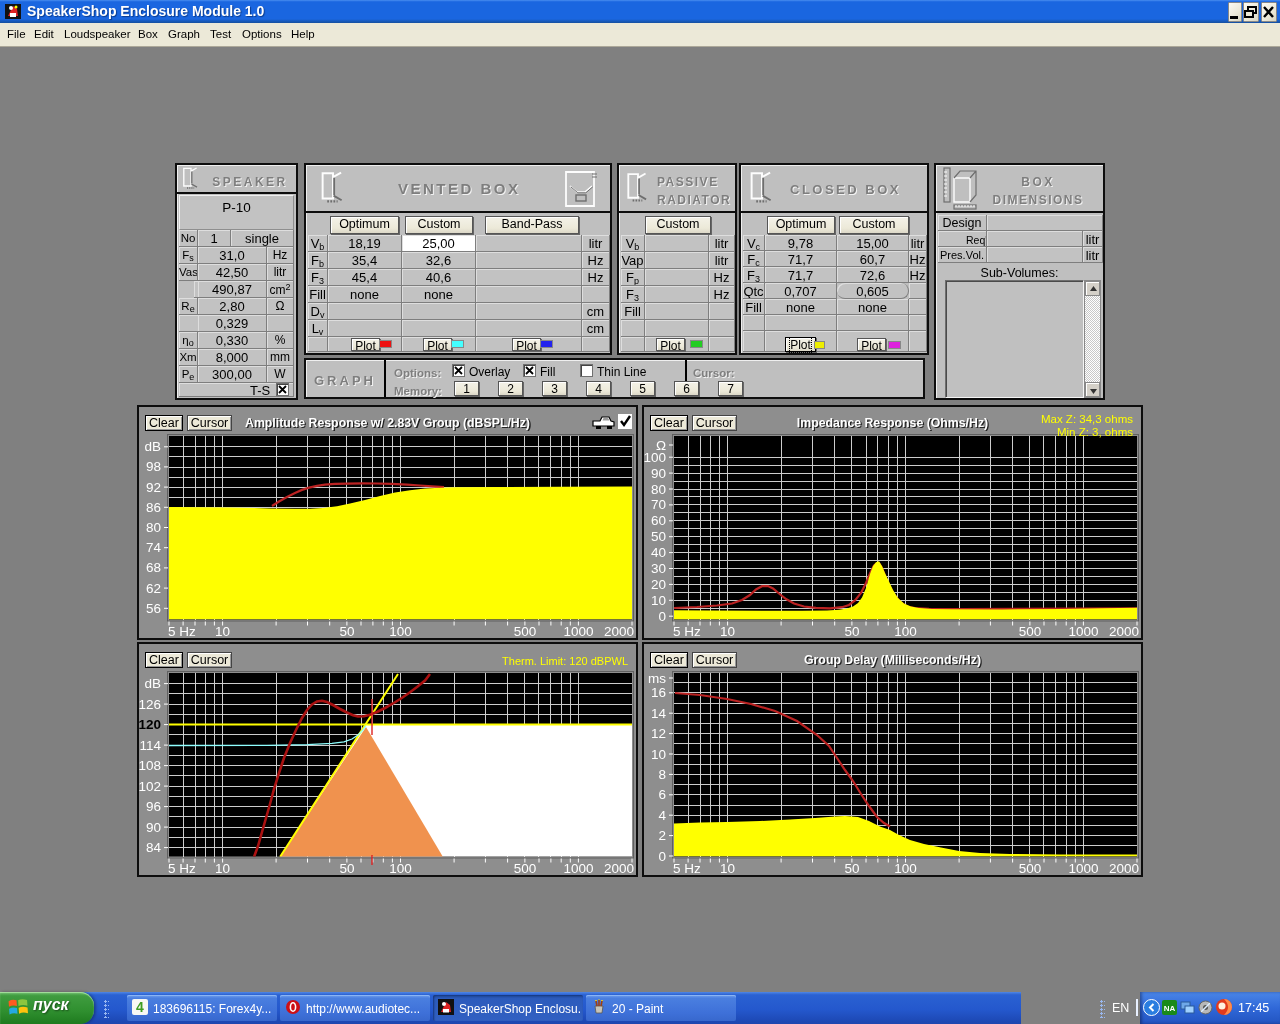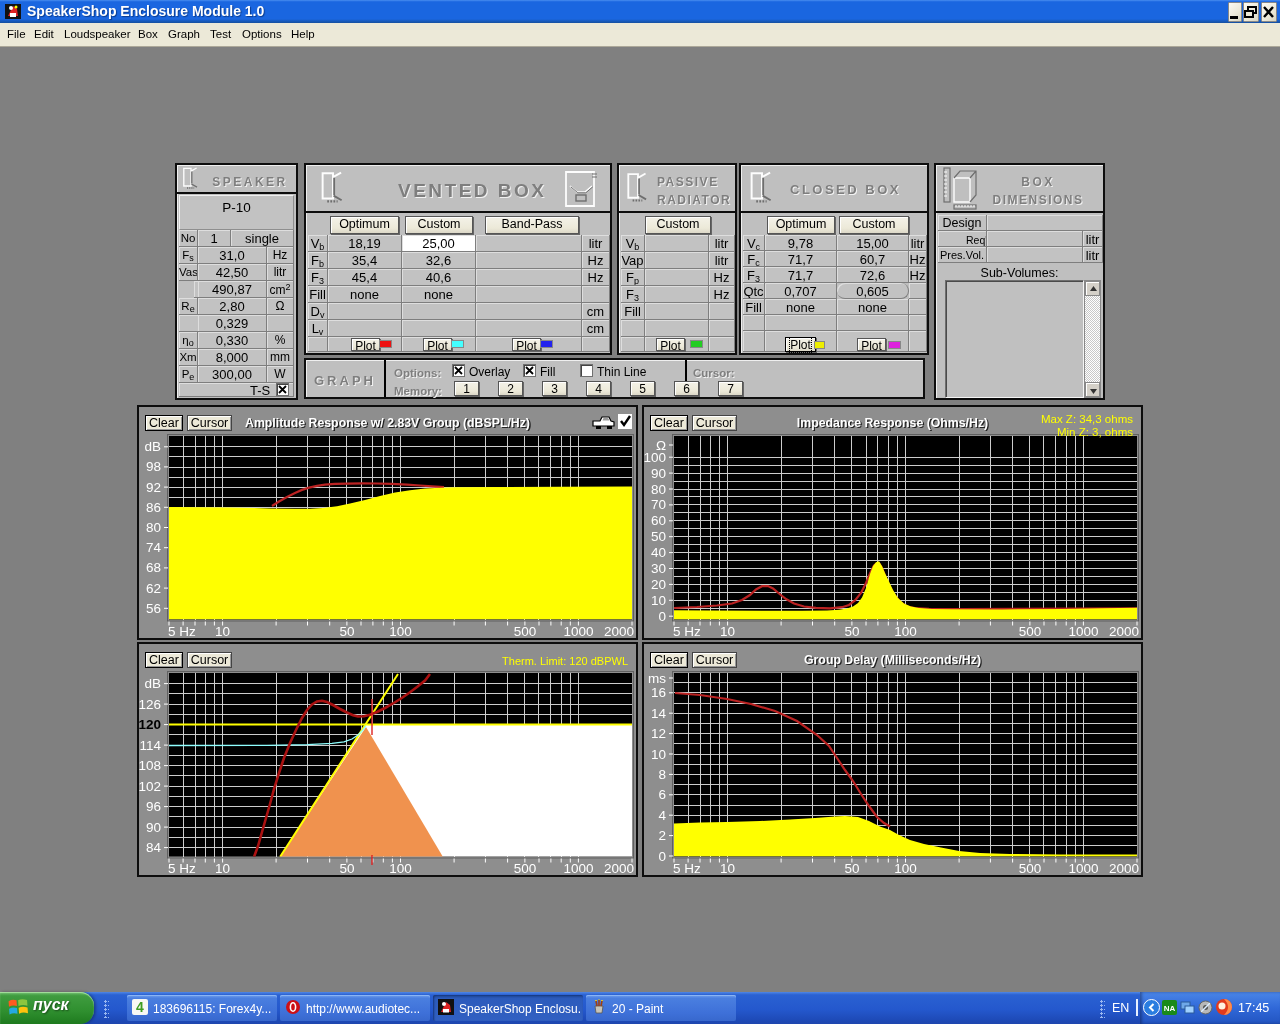--- a/index.html
+++ b/index.html
@@ -22,21 +22,21 @@
 .pbtnf{border:1.5px solid #000;}
 .cb{position:absolute;background:#fff;border:1px solid #707070;box-shadow:inset 1px 1px 0 #444;}
 .cb svg{display:block;}
 .sunk{position:absolute;background:#c0c0c0;border:1px solid #6e6e6e;border-bottom-color:#f5f5f5;border-right-color:#f5f5f5;box-shadow:inset 1px 1px 0 #4a4a4a;}
 .sb{position:absolute;background:repeating-conic-gradient(#fff 0% 25%, #c8c8c8 0% 50%) 0 0/2px 2px;border:1px solid #888;}
 .sbtn{position:absolute;left:0;width:15px;height:15px;background:#d4d0c8;border:1px solid #888;box-shadow:inset 1px 1px 0 #fff;}
 .gpanel{position:absolute;width:501px;height:235px;background:#8e8e8e;border:2px solid #0d0d0d;}
 .gtitle{position:absolute;left:0;top:9px;width:100%;text-align:center;color:#fff;font-weight:bold;font-size:12.3px;text-shadow:1.3px 1.3px 0 #222;}
 .gbtn{position:absolute;height:16px;background:#ece9d8;border:1px solid #000;box-shadow:inset 1px 1px 0 #fff,inset -1px -1px 0 #999;text-align:center;font-size:12.5px;line-height:15px;}
 .gbtn2{border:1px solid #444;}
-#taskbar{position:absolute;left:0;top:992px;width:1280px;height:32px;
+#taskbar{position:absolute;left:0;top:992px;width:1021px;height:32px;
  background:linear-gradient(180deg,#5087e5 0%,#2a61d2 9%,#2458cd 55%,#1d48b4 92%,#1e46ae 100%);padding-left:22px;}
 #startbtn{position:absolute;left:0;top:0;width:94px;height:32px;border-radius:0 14px 14px 0;
  background:linear-gradient(180deg,#6fbf6f 0%,#3f9c3f 12%,#2f8f2f 60%,#1e7a1e 100%);box-shadow:inset 0 1px 1px #a8e0a0, 2px 0 3px rgba(0,0,0,.3);}
 .dots{position:absolute;top:8px;width:5px;height:18px;background:radial-gradient(circle at 1.5px 1.5px,#9ab8f0 1px,transparent 1.2px) 0 0/4px 4px;}
 .titem{position:absolute;top:3px;height:26px;border-radius:2px;background:linear-gradient(180deg,#71a1ef 0%,#4a7fe0 12%,#3e70d8 70%,#3868cd 100%);box-shadow:inset 0 1px 0 #8ab4f4;color:#fff;font-size:12.5px;}
 .titem.active{background:linear-gradient(180deg,#2450a8 0%,#2c5bbc 15%,#3160c2 100%);box-shadow:inset 1px 1px 2px #16357a;}
 .ttxt{position:absolute;left:26px;top:7px;width:122px;white-space:nowrap;overflow:hidden;font-size:12px;}
 #tray{position:absolute;left:1140px;top:0;width:140px;height:32px;background:linear-gradient(180deg,#4a86e8 0%,#3068d8 50%,#2254c0 100%);box-shadow:inset 2px 0 3px rgba(0,0,30,.35);}
 sub{font-size:9px;vertical-align:-2px;}
 sup{font-size:9px;vertical-align:4px;}
@@ -188,21 +188,21 @@
   </div>
 <div class="panel" style="left:304px;top:163px;width:308px;height:192px;">
     <div class="phead2" style="height:45px;">
       <div style="position:absolute;left:12px;top:2px;"><svg width="30" height="40" viewBox="0 0 26 30">
 <path d="M4 3 L13 3 L13 25 L4 25 Z" fill="none" stroke="#fdfdfd" stroke-width="1.7"></path>
 <path d="M13 6.5 L20 2.5" stroke="#fdfdfd" stroke-width="1.7" fill="none"></path>
 <path d="M14 7 L14 22" stroke="#6e6e6e" stroke-width="1.6" fill="none"></path>
 <path d="M13.5 22.5 L20.5 26.5" stroke="#6e6e6e" stroke-width="1.7" fill="none"></path>
 <path d="M8 27.5 h9" stroke="#6e6e6e" stroke-width="2" stroke-dasharray="1.5,1.2" fill="none"></path>
 </svg></div>
-      <div style="position:absolute;left:92px;top:15px;"><span class="emb" style="font-size:19px;letter-spacing:2.5px;">VENTED BOX</span></div>
+      <div style="position:absolute;left:92px;top:15px;"><span class="emb" style="font-size:15px;letter-spacing:2.5px;">VENTED BOX</span></div>
       <div style="position:absolute;right:12px;top:1px;"><svg width="34" height="44" viewBox="0 0 34 44">
 <path d="M2 6 L30 6 L30 40 L2 40 Z" fill="none" stroke="#fdfdfd" stroke-width="1.8"></path>
 <path d="M6 20 L13 26 L21 26 L28 20" fill="none" stroke="#fdfdfd" stroke-width="1.6"></path>
 <path d="M6 20 L13 26 L21 26 L28 20" fill="none" stroke="#6e6e6e" stroke-width="1" transform="translate(0.8,0.8)"></path>
 <rect x="12" y="29" width="10" height="6" fill="none" stroke="#6e6e6e" stroke-width="1.4"></rect>
 <path d="M28 8 L33 8 M28 11 L33 11" stroke="#6e6e6e" stroke-width="1.2"></path>
 </svg></div>
     </div>
     <div class="pdiv" style="left:0;top:46px;width:304px;"></div>
     <div class="pbtn" style="left:24px;top:51px;width:69px;height:18px;font-size:12.5px;">Optimum</div>

